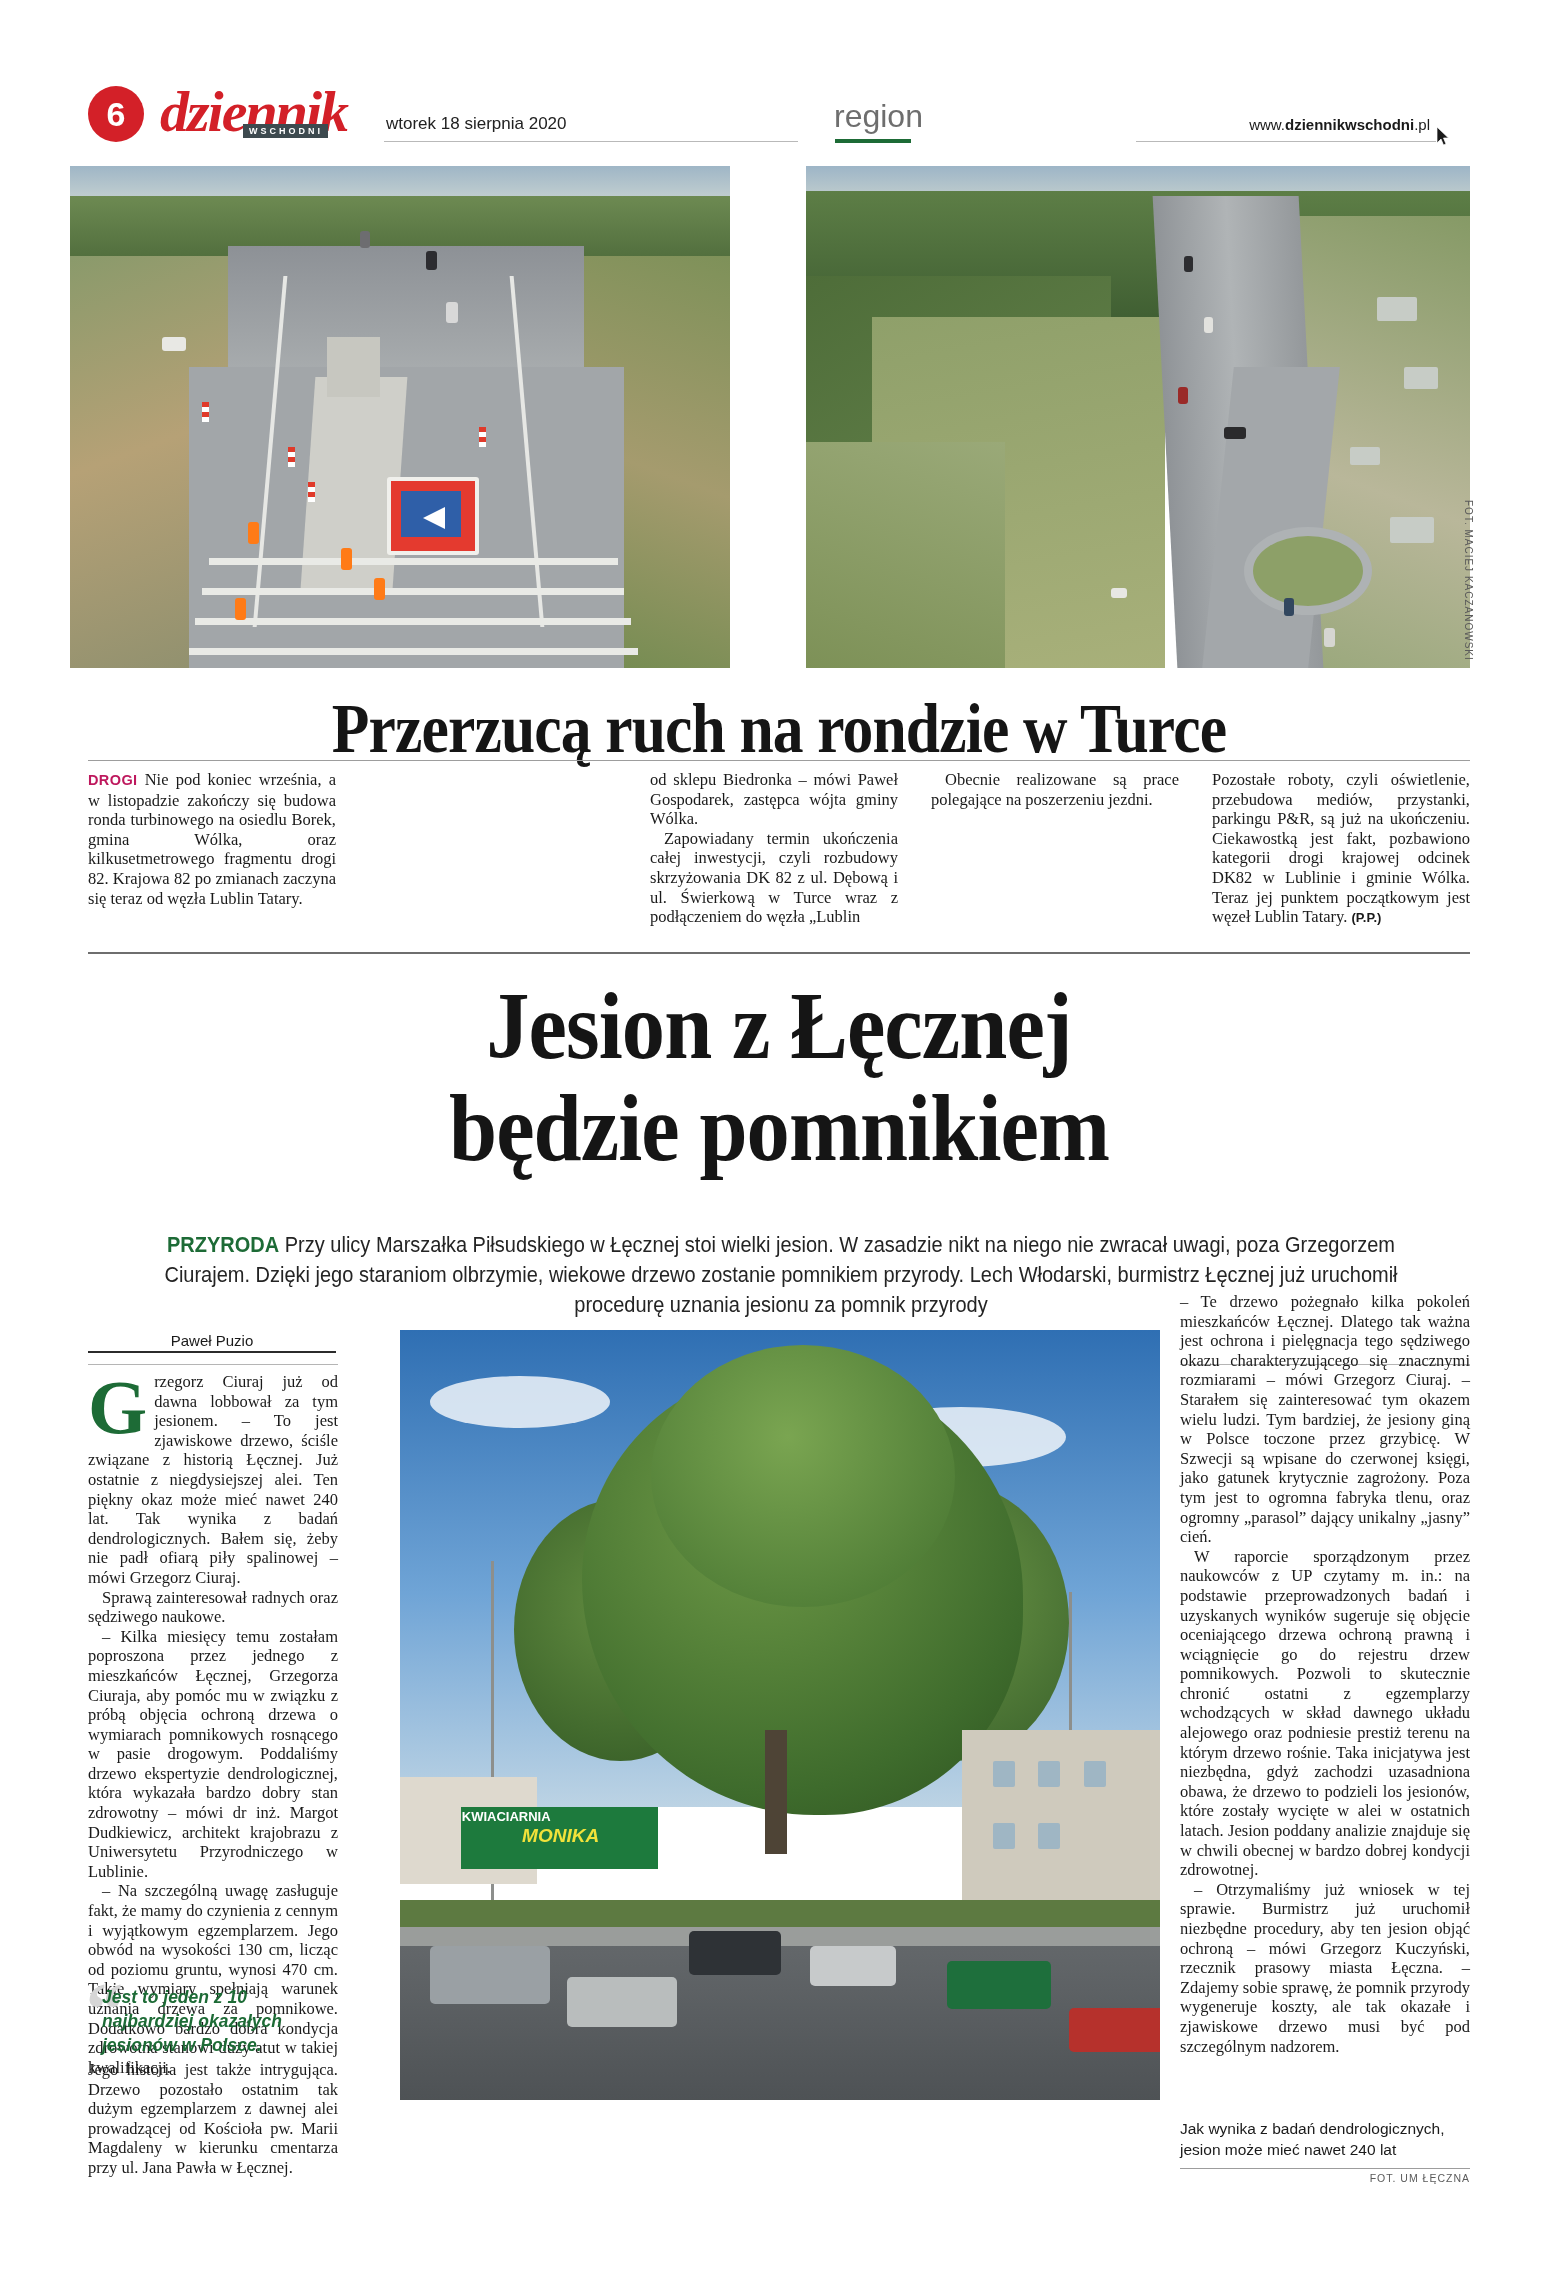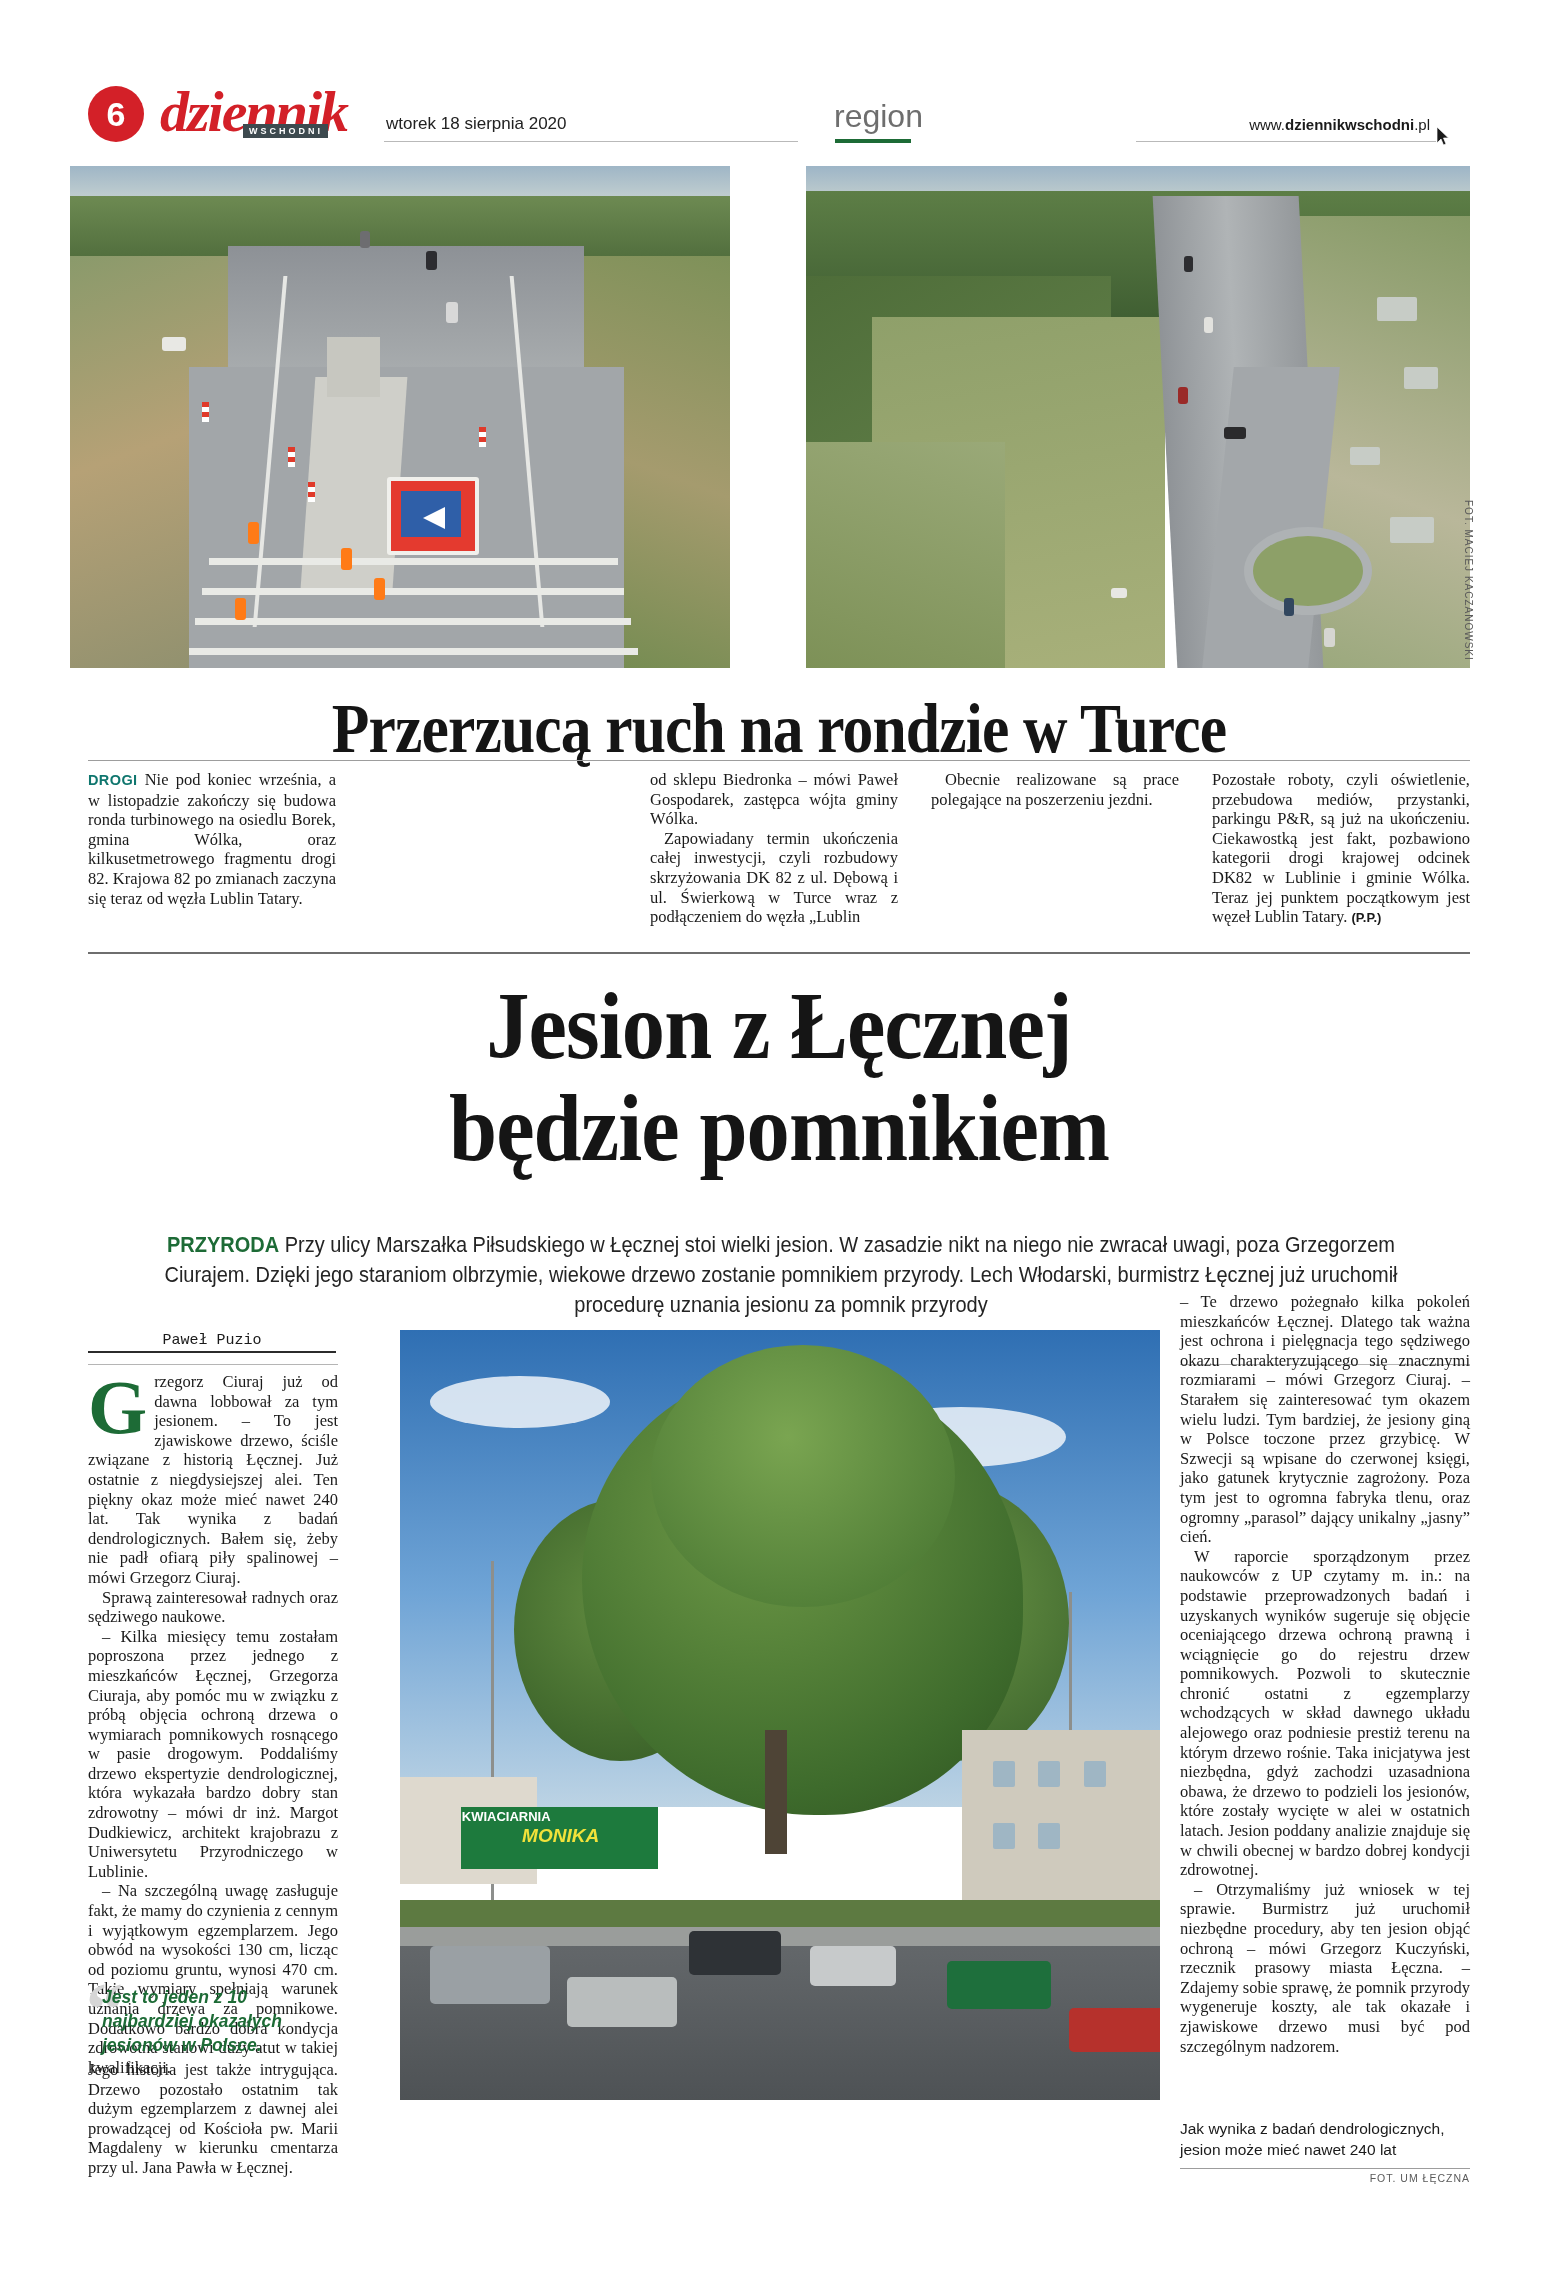--- a/index.html
+++ b/index.html
@@ -108,38 +108,38 @@
     font-family:"Liberation Serif",serif;font-weight:bold;font-size:70px;line-height:78px;
     letter-spacing:-1px;color:#151515;
     transform:scaleX(0.88);transform-origin:center top;
   }
   .rule-thin{position:absolute;background:#9d9d9d;height:1px;}
   .cols1{position:absolute;left:88px;top:770px;width:1382px;}
   .col1{position:absolute;top:0;width:248px;
     font-size:16.5px;line-height:19.6px;text-align:justify;hyphens:auto;}
   .col1 p{margin:0;text-indent:14px;}
   .col1 p.first{text-indent:0;}
-  .kicker{font-family:"Liberation Sans",sans-serif;font-weight:bold;font-size:14.5px;color:#0f766e;letter-spacing:.4px;}
+  .kicker{font-family:"Liberation Sans",sans-serif;font-weight:bold;font-size:14.5px;color:#be185d;letter-spacing:.4px;}
   .sig{font-family:"Liberation Sans",sans-serif;font-weight:bold;font-size:13px;}
 
   
   .h2-main{
     position:absolute;left:88px;top:975px;width:1382px;text-align:center;
     font-family:"Liberation Serif",serif;font-weight:bold;font-size:96px;line-height:102px;
     letter-spacing:-1px;color:#151515;transform:scaleX(0.9);transform-origin:center top;
   }
   .lead{
     position:absolute;left:92px;top:1230px;width:1378px;text-align:center;
     font-family:"Liberation Sans",sans-serif;font-size:21.5px;line-height:30px;color:#242424;
     transform:scaleX(0.93);transform-origin:center top;
   }
   .lead b{color:#1d6b36;font-weight:bold;}
 
   .byline-wrap{position:absolute;left:88px;top:1332px;width:248px;text-align:center;}
-  .byline{font-family:Liberation Mono, monospace;font-size:15px;color:#1a1a1a;}
+  .byline{font-family:Liberation Sans, sans-serif;font-size:15px;color:#1a1a1a;}
   .byline-ul{width:100%;height:2px;background:#2b2b2b;margin-top:2px;}
   .rule-col{position:absolute;background:#b5b5b5;height:1px;}
 
   .body-col{position:absolute;font-size:16.5px;line-height:19.6px;text-align:justify;hyphens:auto;}
   .body-col p{margin:0;text-indent:14px;}
   .body-col p.first{text-indent:0;}
   .dropcap{
     float:left;font-family:"Liberation Serif",serif;font-weight:bold;color:#1d6b36;
     font-size:76px;line-height:62px;padding:4px 7px 0 0;
   }

